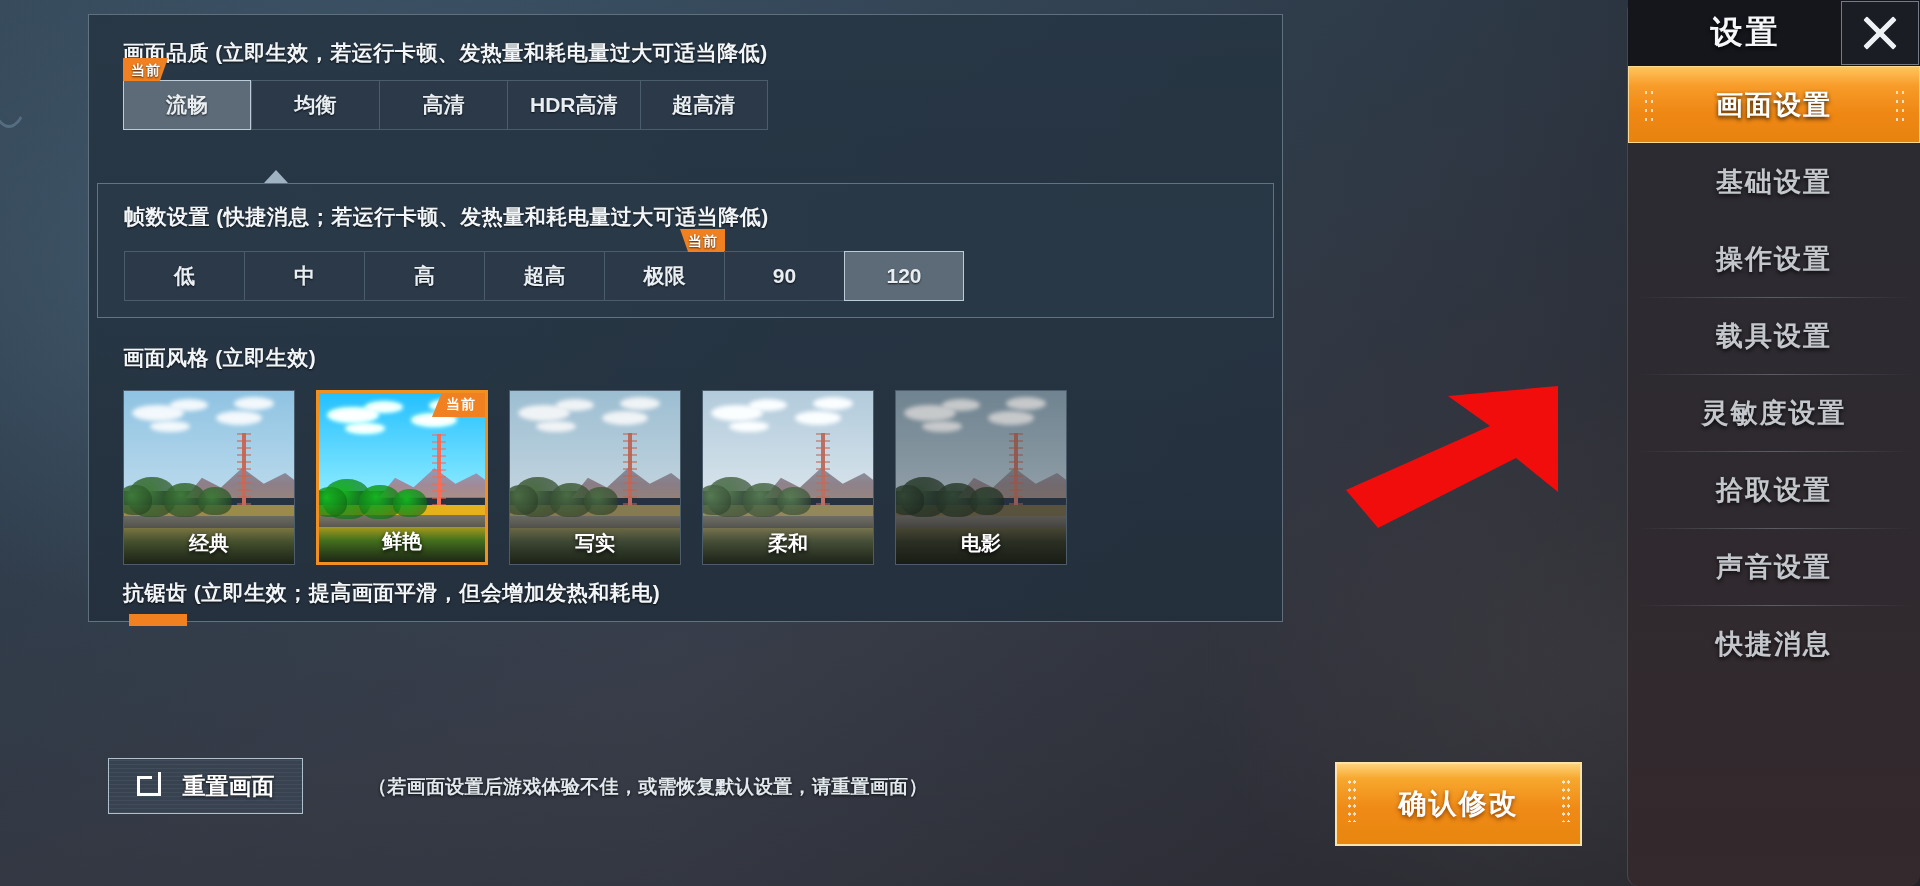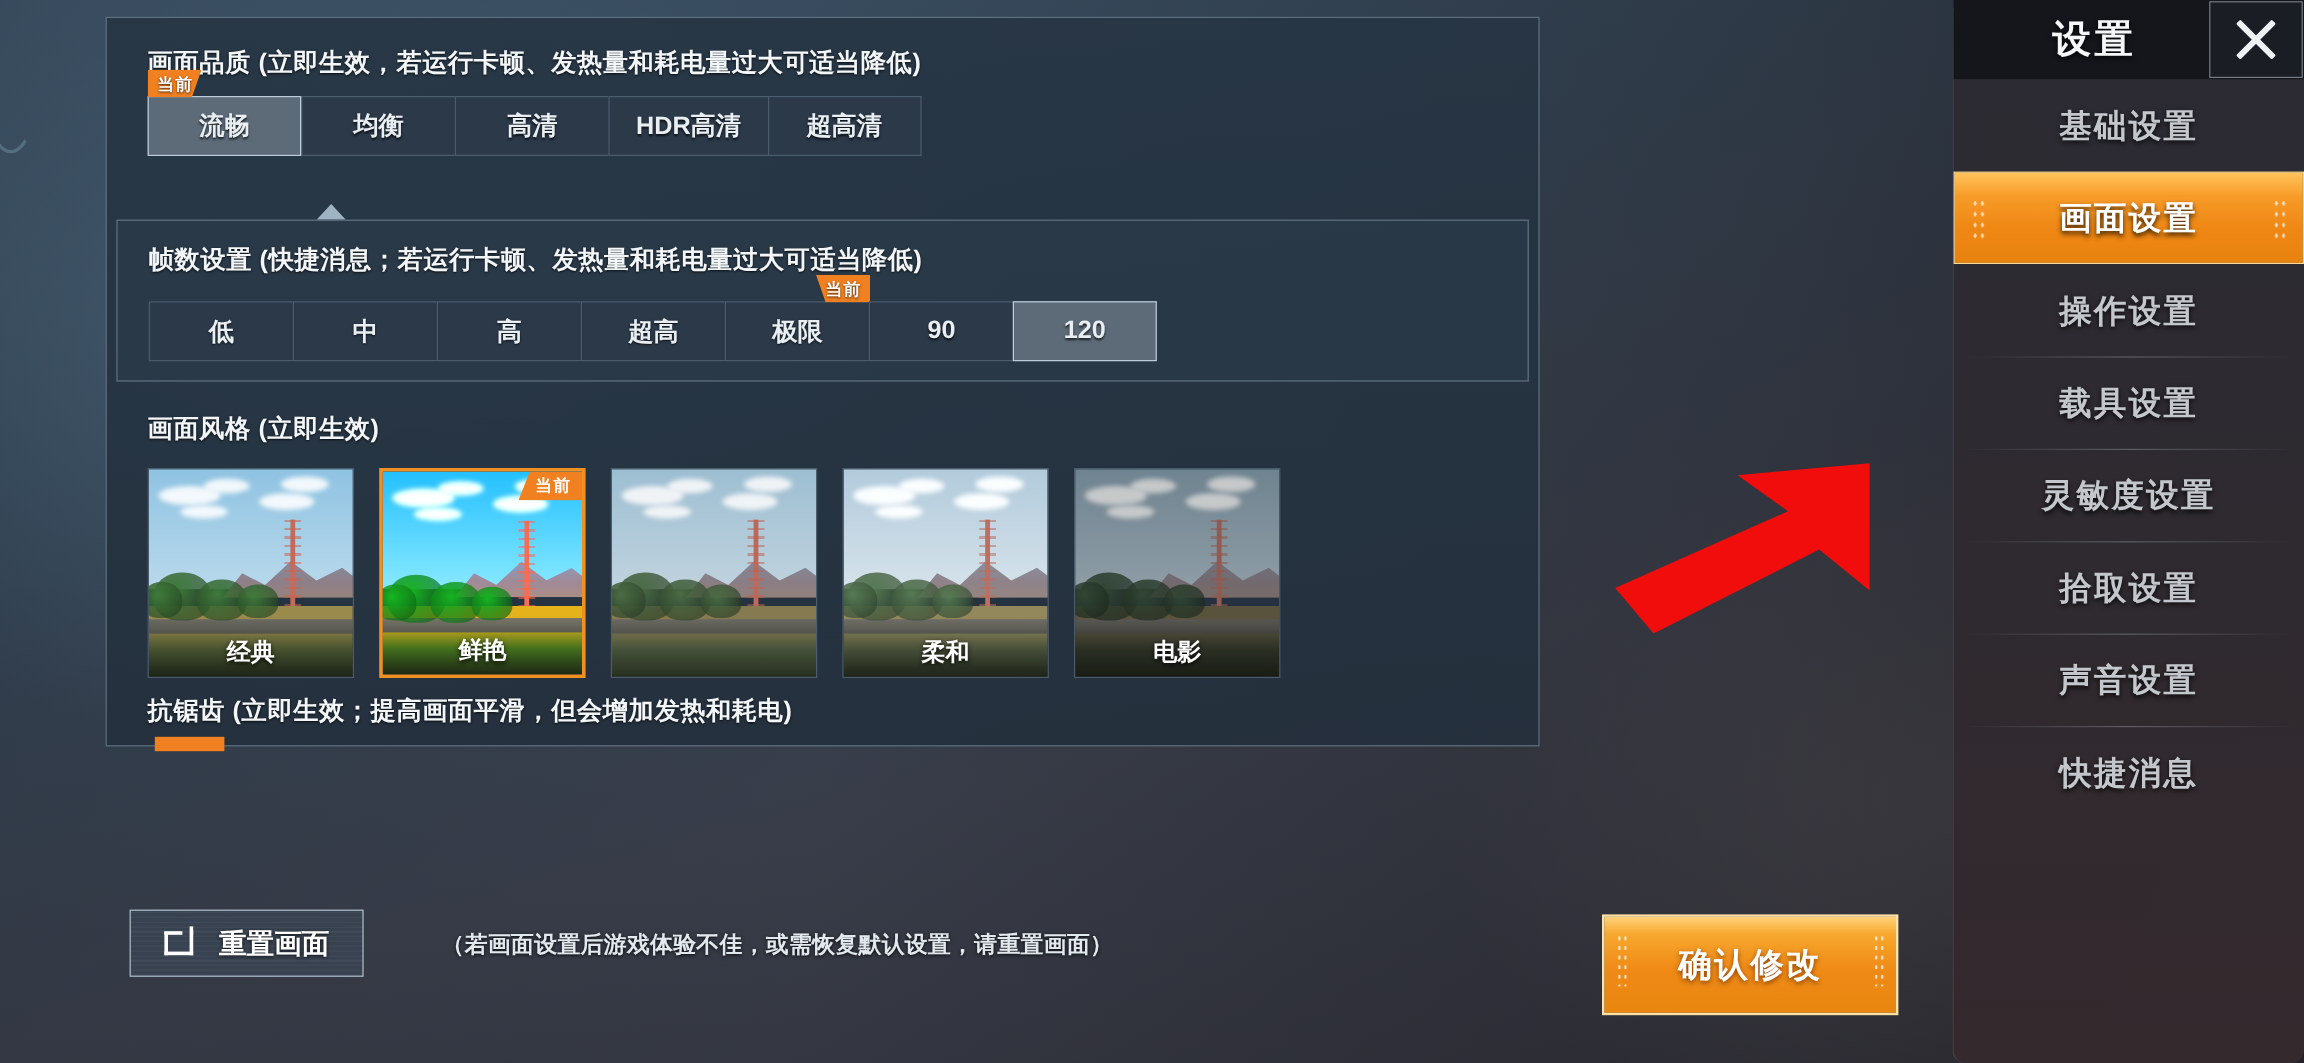--- a/index.html
+++ b/index.html
@@ -355,20 +355,21 @@
             <div class="cloud" style="left: 110px; top: 6px; width: 40px; height: 13px;"></div>
             <div class="mtn"></div>
             <div class="tower" style="left: 118px; top: 24%; height: 42%;"></div>
             <div class="field" style="background: linear-gradient(rgb(138, 125, 78) 0%, rgb(138, 125, 78) 26%, rgb(70, 83, 58) 62%, rgb(38, 48, 31) 100%);"></div>
             <div class="road"></div>
             <div class="tree" style="left: 4px; top: 86px; width: 48px; height: 40px; background: radial-gradient(circle at 40% 35%, rgb(74, 111, 66) 0%, rgba(0, 0, 0, 0.45) 120%);"></div>
             <div class="tree" style="left: 40px; top: 92px; width: 42px; height: 34px; background: radial-gradient(circle at 40% 35%, rgb(74, 111, 66) 0%, rgba(0, 0, 0, 0.45) 120%);"></div>
             <div class="tree" style="left: 74px; top: 96px; width: 34px; height: 28px; background: radial-gradient(circle at 40% 35%, rgb(74, 111, 66) 0%, rgba(0, 0, 0, 0.45) 120%);"></div>
             <div class="tree" style="left: -6px; top: 94px; width: 34px; height: 30px; background: radial-gradient(circle at 40% 35%, rgb(74, 111, 66) 0%, rgba(0, 0, 0, 0.45) 120%);"></div>
           </div>
+          <div class="style-name">写实</div>
         </div>
         <div class="style-card">
           <div class="thumb" style="filter: saturate(0.8) brightness(1.02);">
             <div class="sky" style="background: linear-gradient(rgb(169, 200, 220) 0%, rgb(207, 222, 232) 100%);"></div>
             <div class="cloud" style="left: 8px; top: 14px; width: 52px; height: 16px;"></div>
             <div class="cloud" style="left: 46px; top: 8px; width: 38px; height: 12px;"></div>
             <div class="cloud" style="left: 92px; top: 20px; width: 46px; height: 14px;"></div>
             <div class="cloud" style="left: 26px; top: 30px; width: 40px; height: 11px;"></div>
             <div class="cloud" style="left: 110px; top: 6px; width: 40px; height: 13px;"></div>
             <div class="mtn"></div>
@@ -425,29 +426,29 @@
 <svg id="arrow" viewBox="0 0 220 150">
   <polygon points="218,6 218,112 176,78 38,148 6,110 150,46 108,16" fill="#f20d0d"></polygon>
 </svg>
 
 <div id="sidebar">
   <div id="sb-head">
     <div id="sb-title">设置</div>
     <div id="close-btn"></div>
   </div>
   <div id="sb-list">
-      <div class="sb-item">
-        <span>基础设置</span>
-      </div>
       <div class="sb-item active">
         <span class="sb-dots l"></span>
         <span class="sb-dots r"></span>
         <span>画面设置</span>
       </div>
       <div class="sb-item">
+        <span>基础设置</span>
+      </div>
+      <div class="sb-item">
         <span>操作设置</span>
       </div>
       <div class="sb-item sep">
         <span>载具设置</span>
       </div>
       <div class="sb-item sep">
         <span>灵敏度设置</span>
       </div>
       <div class="sb-item sep">
         <span>拾取设置</span>

